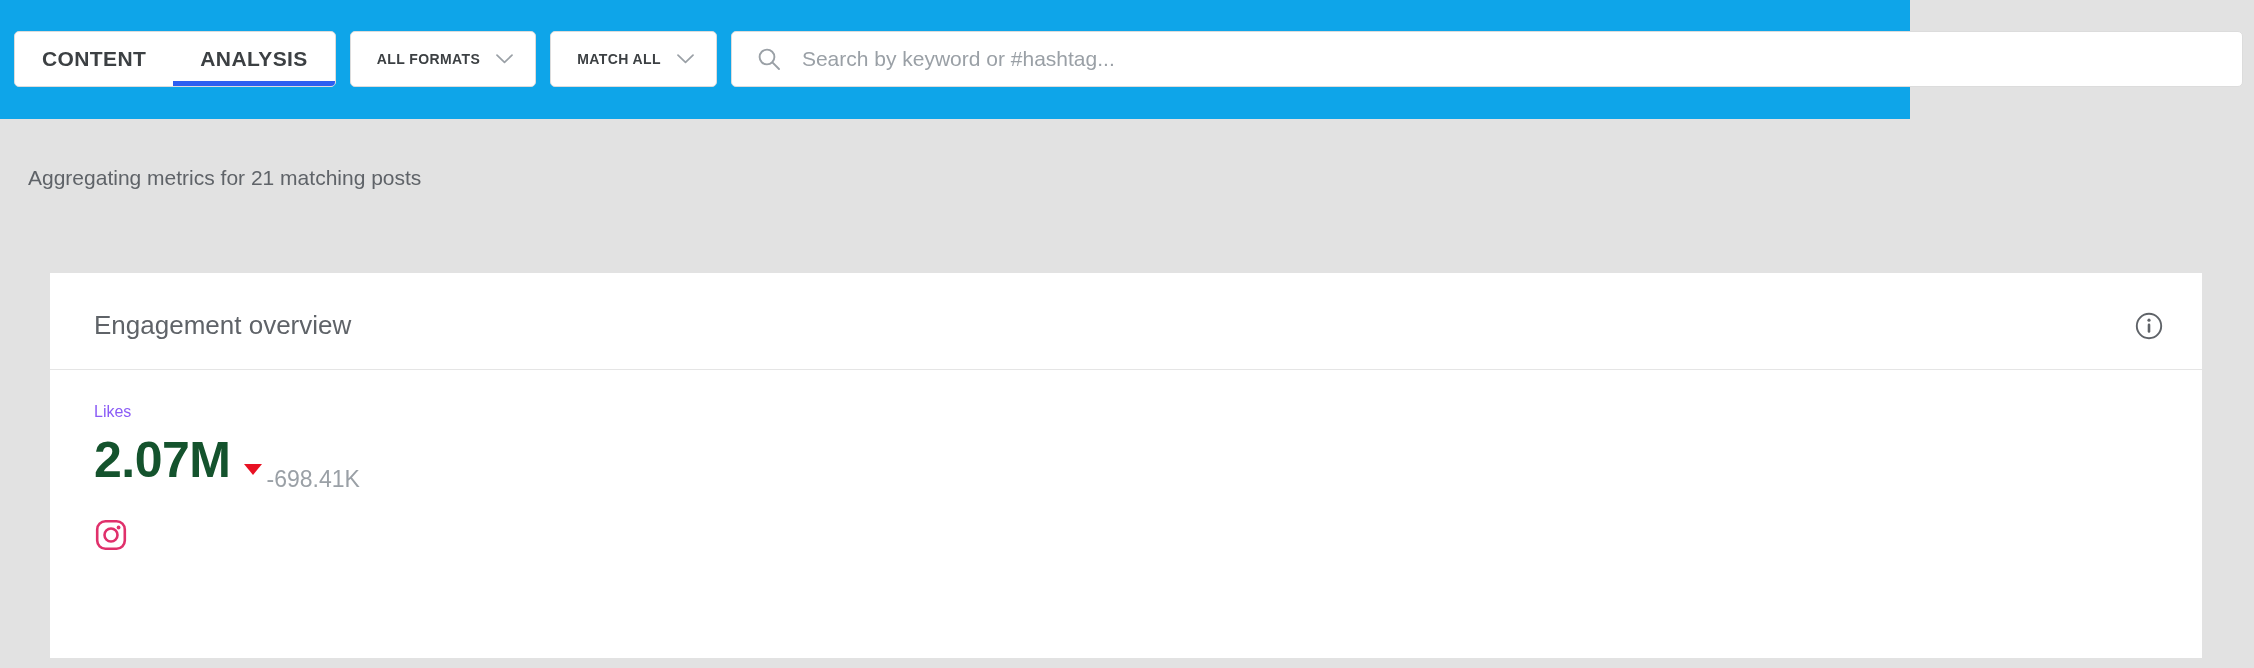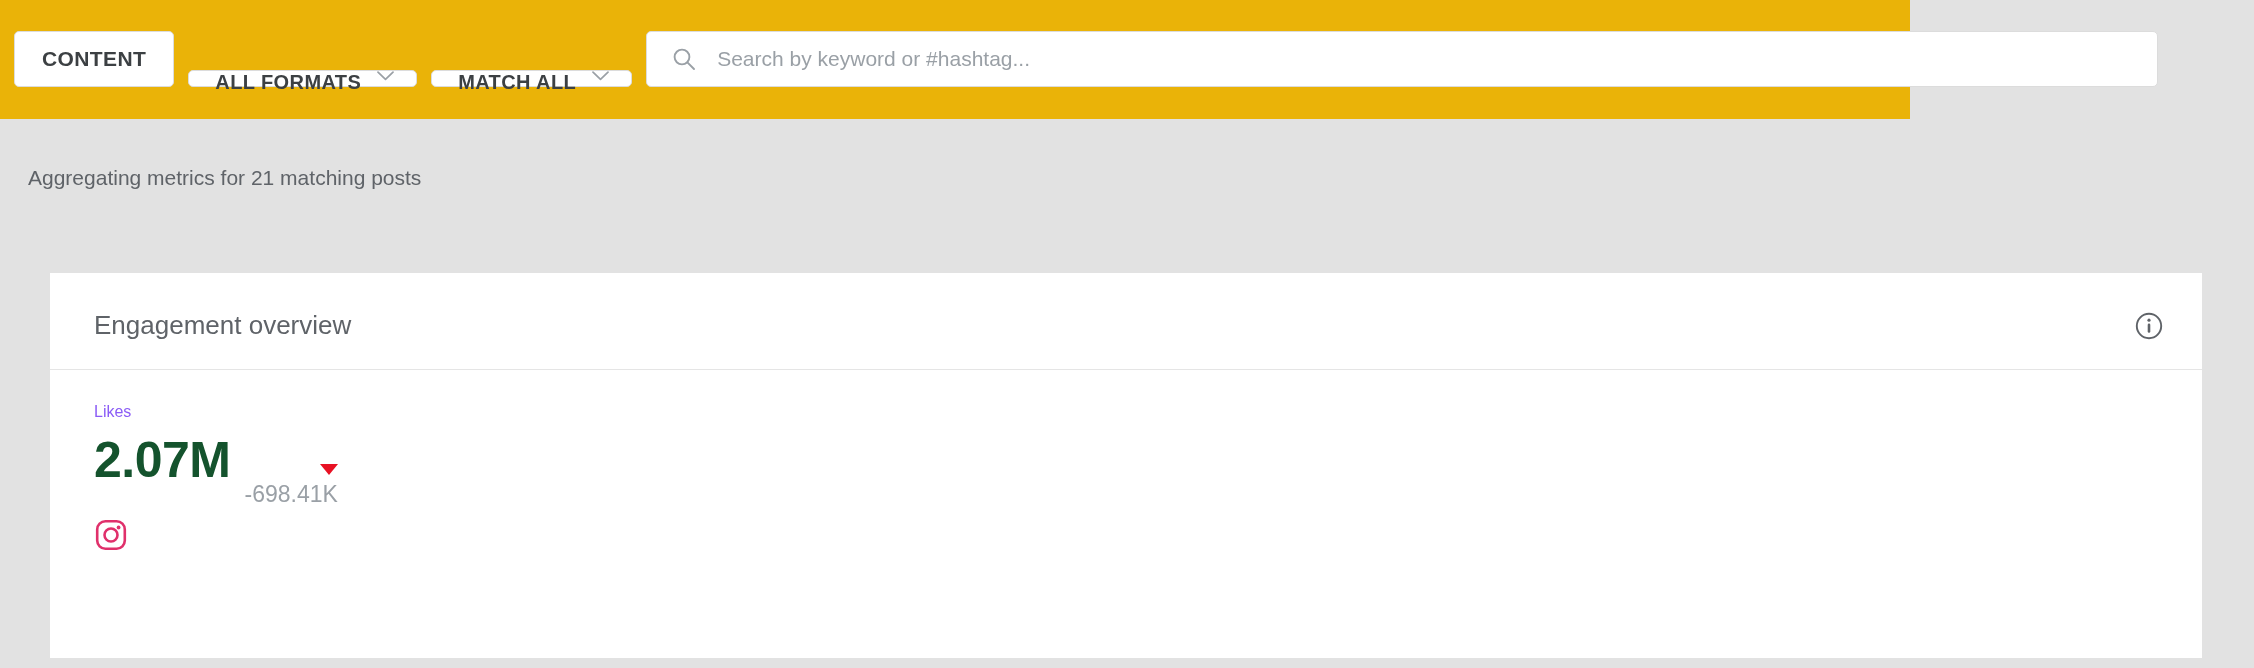--- a/index.html
+++ b/index.html
@@ -14,21 +14,21 @@
     color: #3c4043;
     -webkit-font-smoothing: antialiased;
   }
 
   
   .toolbar {
     position: absolute;
     left: 0; top: 0;
     width: 1910px;
     height: 120px;
-    background: #eab308;
+    background: #0ea5e9;
     border-bottom: 1px solid #e2e2e2;
   }
   .toolbar-row {
     position: absolute;
     left: 14px; top: 31px;
     height: 56px;
     display: flex;
     align-items: stretch;
     gap: 14px;
   }
@@ -59,33 +59,33 @@
   .tab.active::after {
     content: "";
     position: absolute;
     left: 0; right: 0; bottom: 0;
     height: 5px;
     background: #2d5ff1;
   }
 
   .dropdown {
     display: flex;
+    align-items: center;
     gap: 16px;
     padding: 0 22px 0 26px;
     background: #ffffff;
     border: 1px solid #dcdcdc;
     border-radius: 5px;
-    font-size: 20px;
+    font-size: 14px;
     font-weight: bold;
     letter-spacing: 0.4px;
     color: #3c4043;
     cursor: pointer;
     white-space: nowrap;
     font-family: "Liberation Sans", sans-serif;
-    margin-top: 39px;
   }
   .chev {
     display: block;
     width: 17px; height: 10px;
     flex: none;
   }
   .chev svg { display: block; }
 
   .search-box {
     display: flex;
@@ -176,25 +176,24 @@
   }
   .metric-value {
     font-size: 50px;
     font-weight: bold;
     color: #14532d;
     letter-spacing: -0.5px;
     line-height: 1.05;
   }
   .metric-delta {
     display: flex;
-    align-items: flex-end;
+    align-items: flex-start;
     gap: 4px;
     font-size: 23px;
     color: #9aa0a6;
-    flex-direction: column;
   }
   .tri-down {
     width: 0; height: 0;
     border-left: 9px solid transparent;
     border-right: 9px solid transparent;
     border-top: 11px solid #e81123;
     display: block;
     transform: translateY(-2px);
   }
   .metric-network {
@@ -205,20 +204,21 @@
   .metric-network svg { display: block; }
 </style>
 </head>
 <body>
 
 <div class="toolbar">
   <div class="toolbar-row">
 
     <div class="tab-group">
       <button class="tab">CONTENT</button>
+      <button class="tab active">ANALYSIS</button>
     </div>
 
     <div class="dropdown">
       <span>ALL FORMATS</span>
       <span class="chev">
         <svg width="17" height="10" viewBox="0 0 17 10">
             <path d="M1 1.2 L8.5 8.4 L16 1.2" fill="none" stroke="#9aa0a6" stroke-width="1.7" stroke-linecap="round" stroke-linejoin="round"></path>
           </svg>
       </span>
     </div>

